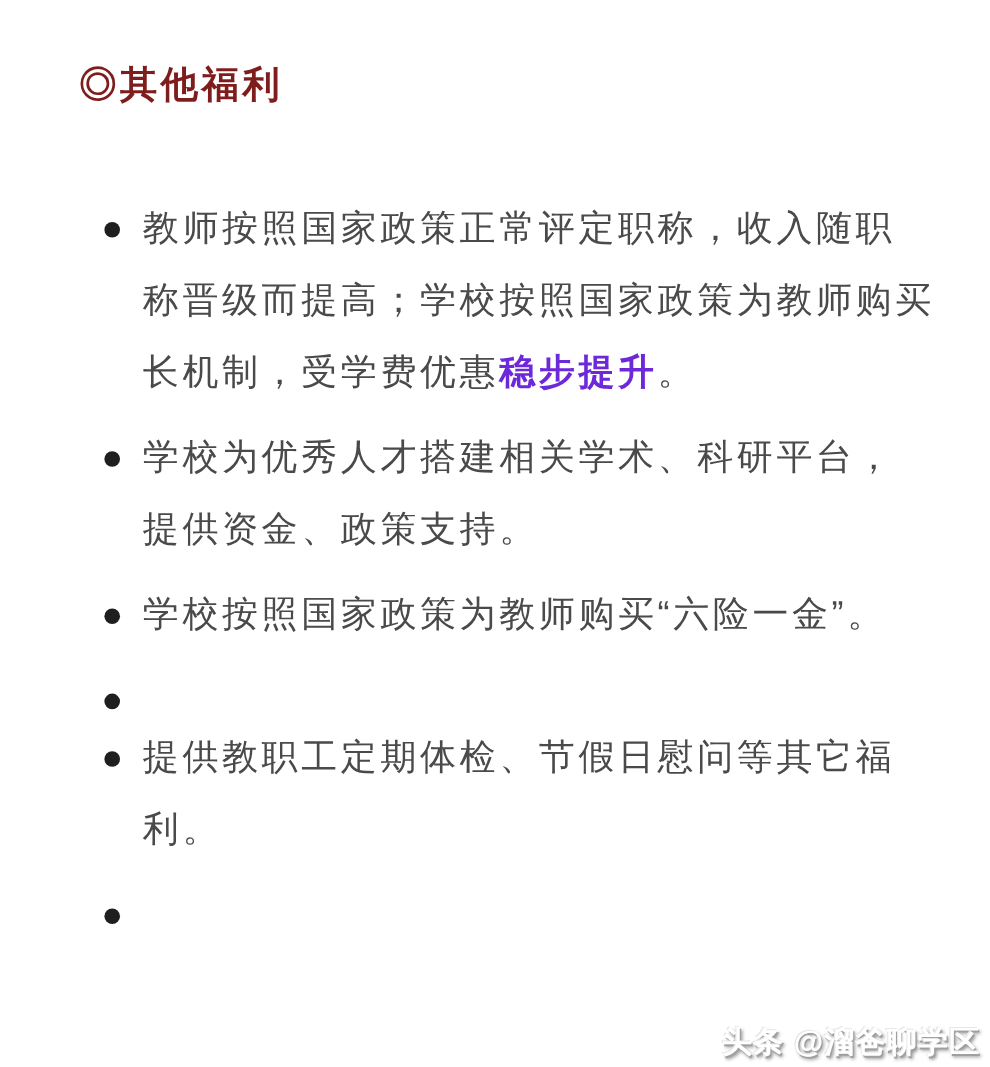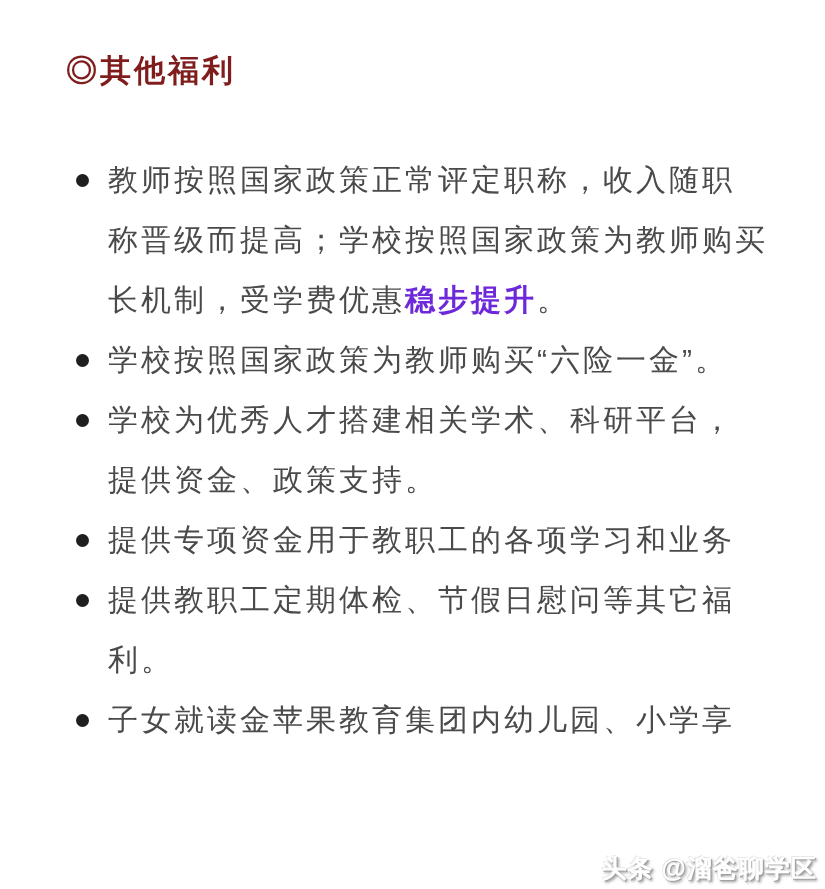--- a/index.html
+++ b/index.html
@@ -34,21 +34,21 @@
     position: absolute;
     left: 76px;
     top: 150px;
     margin: 0;
     padding: 0;
     list-style: none;
   }
   .benefit-item {
     display: flex;
     align-items: flex-start;
-    margin: 0;
+    margin: 11px;
     padding: 0;
   }
   .bullet-dot {
     flex: 0 0 13px;
     width: 13px;
     height: 13px;
     border-radius: 50%;
     background: #1f1f1f;
     margin-top: 24px;
     margin-right: 19px;
@@ -99,51 +99,49 @@
       <div class="benefit-lines">
         <div class="text-line">教师按照国家政策正常评定职称，收入随职</div>
         <div class="text-line">称晋级而提高；学校按照国家政策为教师购买</div>
         <div class="text-line"><span>长机制，受学费优惠</span><span class="em-phrase">稳步提升</span><span>。</span></div>
       </div>
     </li>
 
     <li class="benefit-item">
       <span class="bullet-dot"></span>
       <div class="benefit-lines">
-        <div class="text-line">学校按照国家政策为教师购买“六险一金”。</div>
-      </div>
-    </li>
-
-    <li class="benefit-item">
-      <span class="bullet-dot"></span>
-      <div class="benefit-lines">
         <div class="text-line">学校为优秀人才搭建相关学术、科研平台，</div>
         <div class="text-line">提供资金、政策支持。</div>
       </div>
     </li>
 
     <li class="benefit-item">
       <span class="bullet-dot"></span>
       <div class="benefit-lines">
-        <div class="text-line">提供专项资金用于教职工的各项学习和业务</div>
+        <div class="text-line">学校按照国家政策为教师购买“六险一金”。</div>
+      </div>
+    </li>
+
+    <li class="benefit-item">
+      <span class="bullet-dot"></span>
+      <div class="benefit-lines">
       </div>
     </li>
 
     <li class="benefit-item">
       <span class="bullet-dot"></span>
       <div class="benefit-lines">
         <div class="text-line">提供教职工定期体检、节假日慰问等其它福</div>
         <div class="text-line">利。</div>
       </div>
     </li>
 
     <li class="benefit-item">
       <span class="bullet-dot"></span>
       <div class="benefit-lines">
-        <div class="text-line">子女就读金苹果教育集团内幼儿园、小学享</div>
       </div>
     </li>
 
   </ul>
 
   <div class="watermark">头条 @溜爸聊学区</div>
 
 </div>
 
 </body></html>

